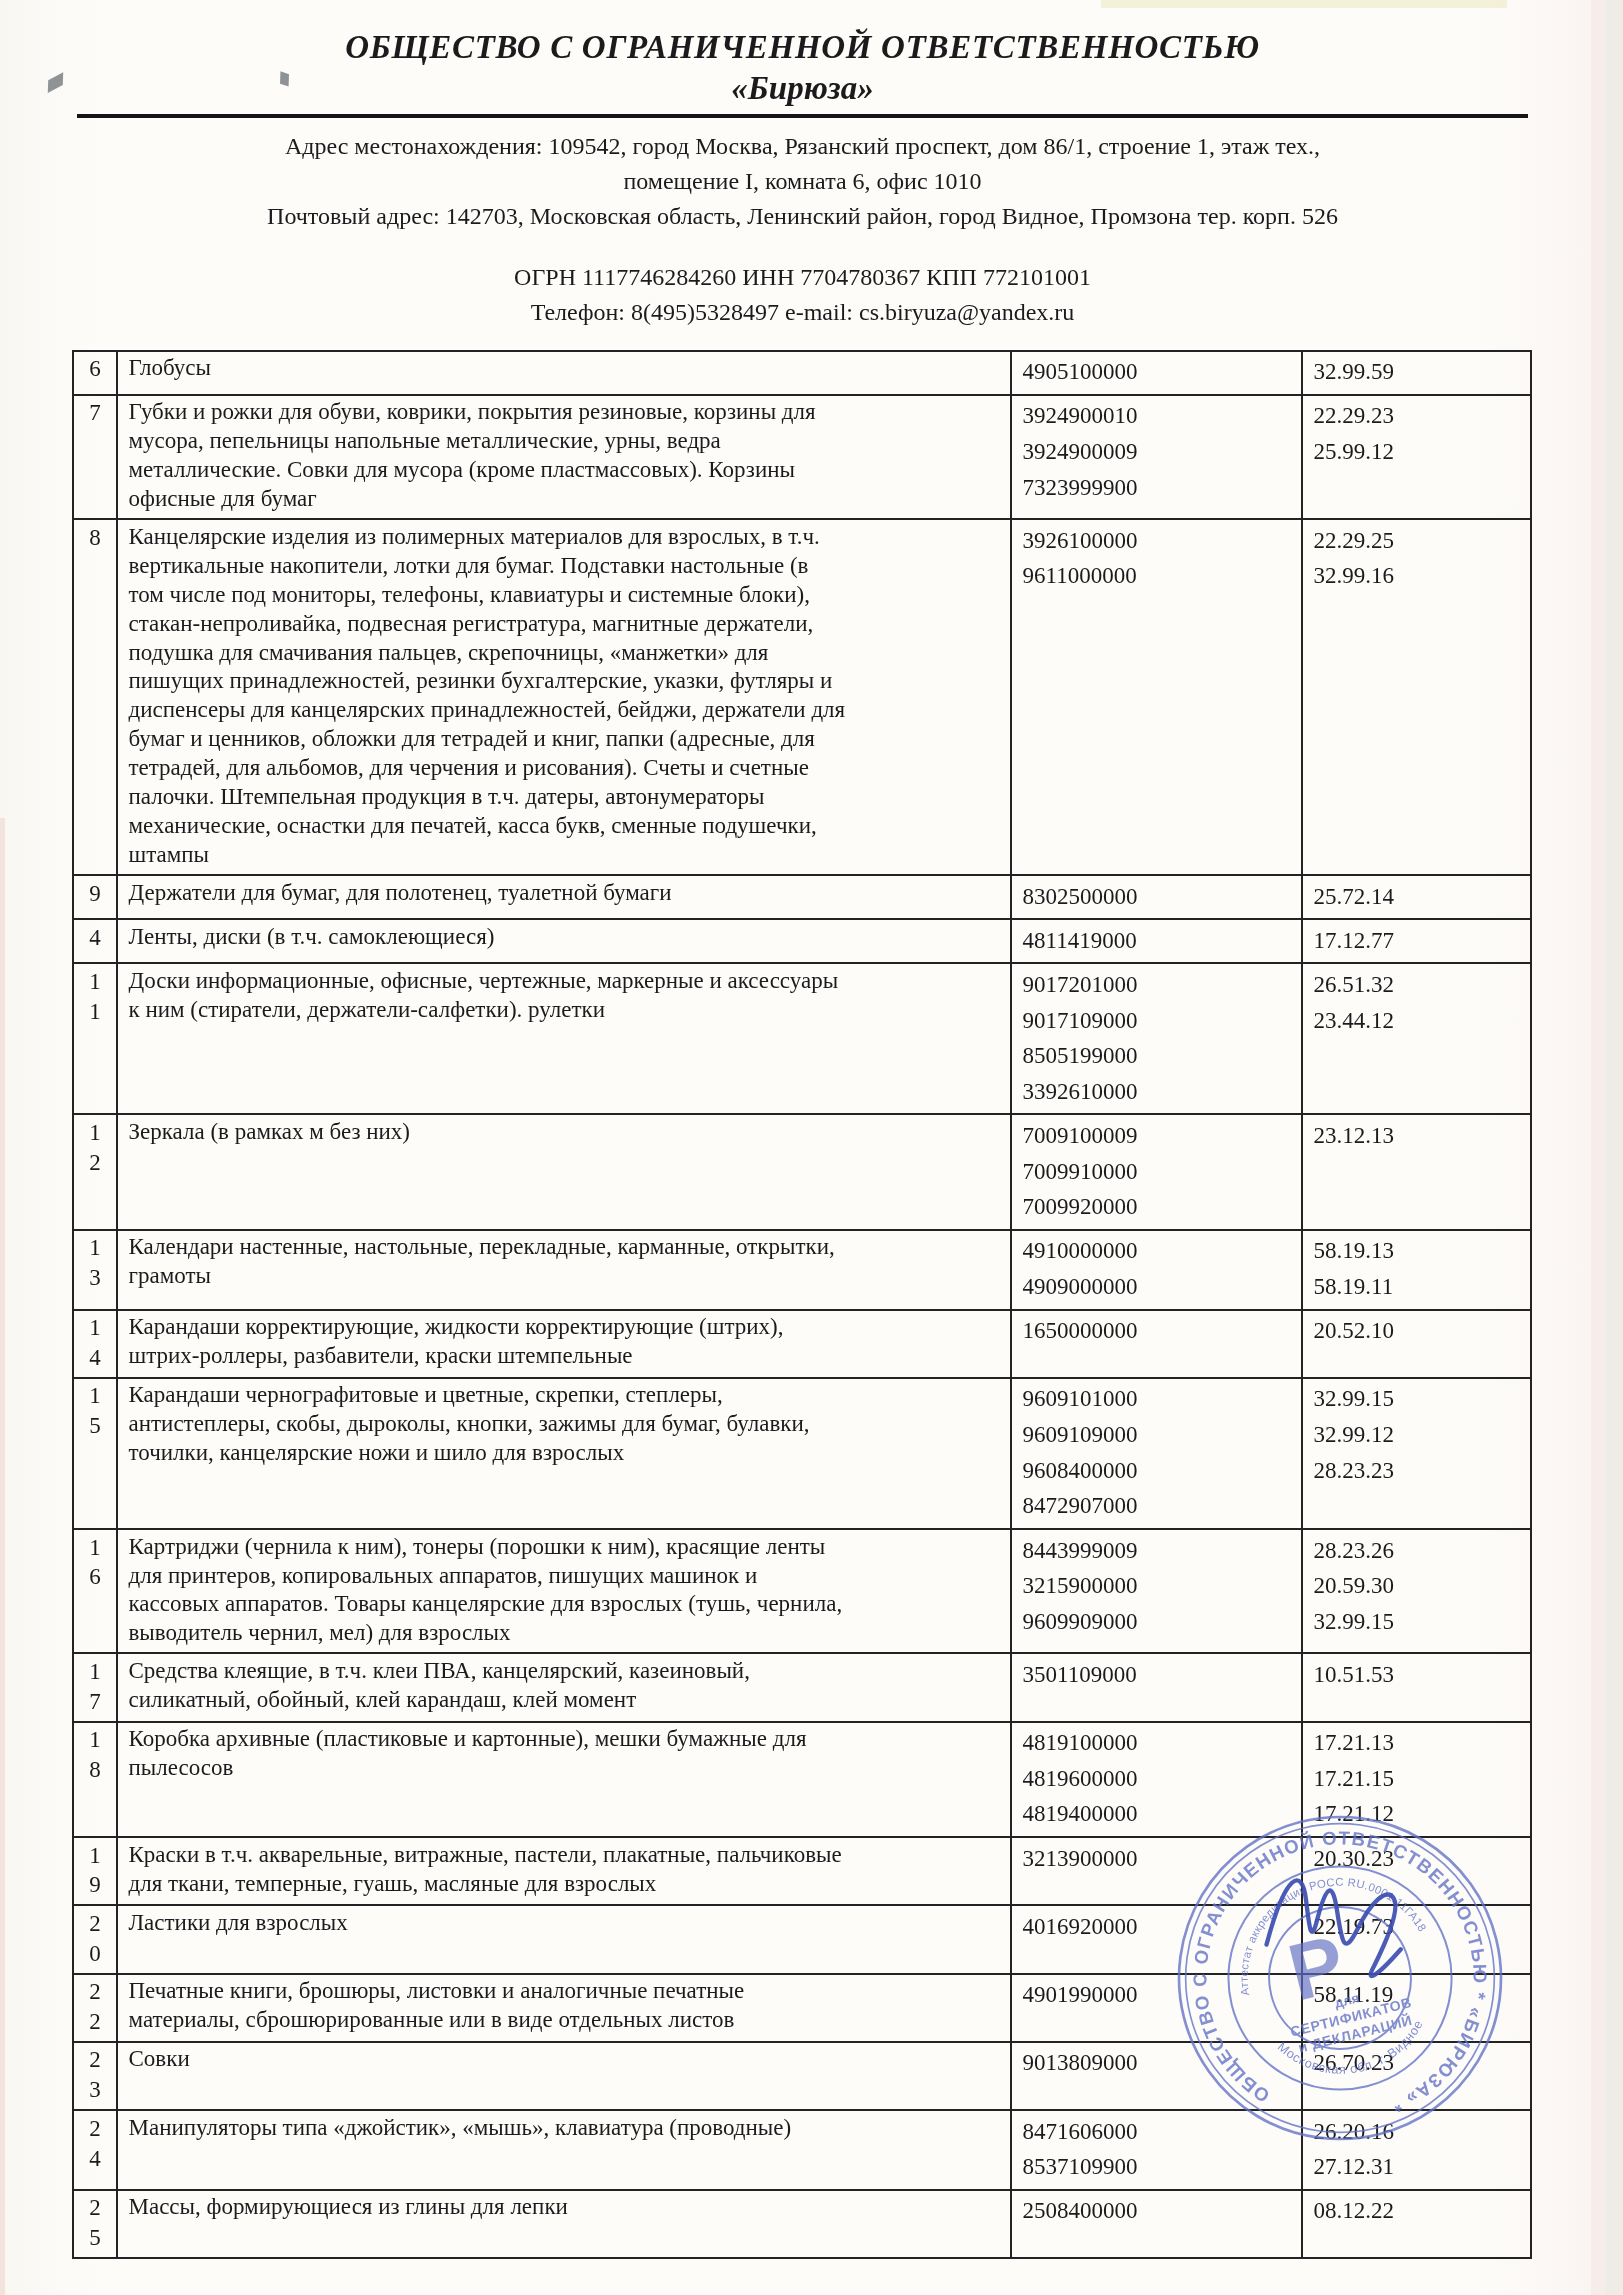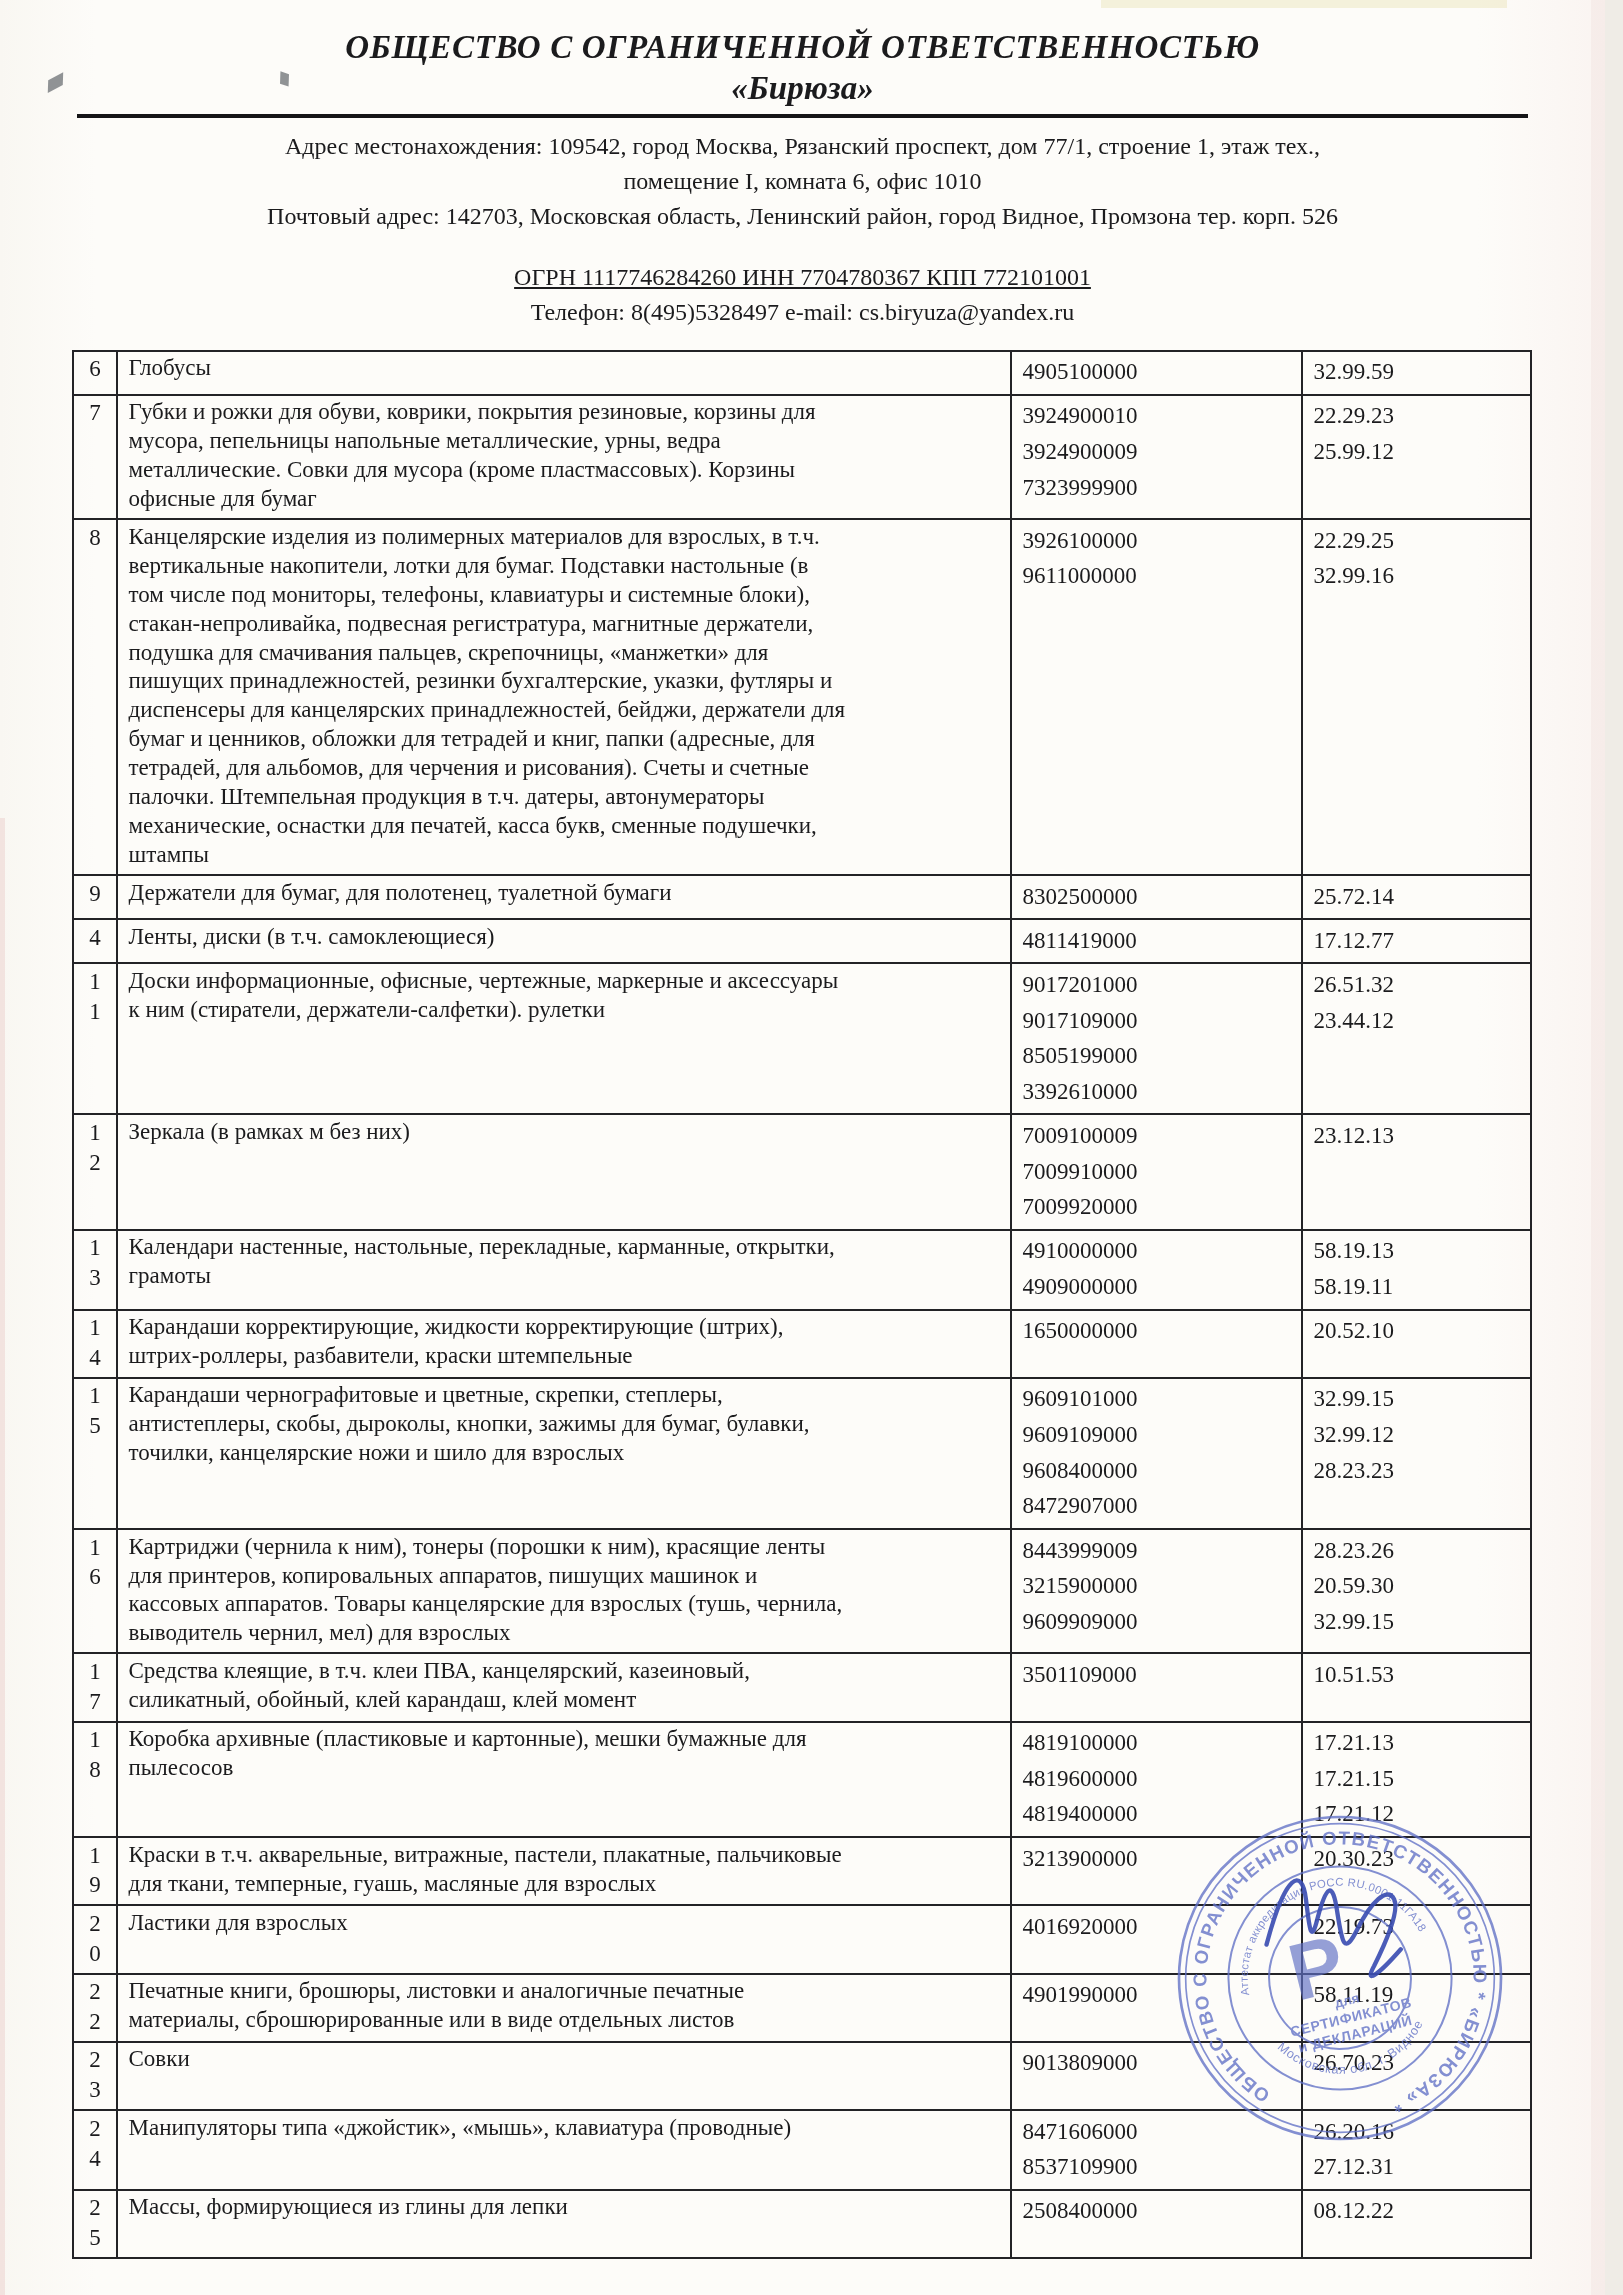--- a/index.html
+++ b/index.html
@@ -27,21 +27,21 @@
     font-size:33px;font-weight:bold;font-style:italic;letter-spacing:0.7px;line-height:1.15;
   }
   .title-2{
     font-size:33px;font-weight:bold;font-style:italic;margin-top:2.6px;line-height:1.1;
   }
   .header-rule{
     width:1451px;height:4.6px;background:#151517;margin:7.9px auto 0 auto;border:0;
   }
   .addr{font-size:24px;line-height:1.46;white-space:pre-line;}
   .addr-loc{margin-top:10.5px;}
-  .addr-reg{margin-top:26px;text-decoration:underline;}
+  .addr-reg{margin-top:26px;}
 
   
   table.goods{
     border-collapse:collapse;table-layout:fixed;
     margin:19.6px 0 0 72px;width:1459px;
   }
   table.goods td{
     border:2px solid #232326;vertical-align:top;
     font-size:23px;padding:2.6px 10.5px 3.9px 10.5px;
     white-space:pre-line;word-wrap:break-word;
@@ -68,21 +68,21 @@
   <div class="edge-left"></div>
   <div class="edge-right"></div>
   <div class="corner-tint"></div>
   <div class="artifact a1"></div>
   <div class="artifact a2"></div>
 
   <header class="letterhead">
     <div class="title-1">ОБЩЕСТВО С ОГРАНИЧЕННОЙ ОТВЕТСТВЕННОСТЬЮ</div>
     <div class="title-2">«Бирюза»</div>
     <div class="header-rule"></div>
-    <div class="addr addr-loc">Адрес местонахождения: 109542, город Москва, Рязанский проспект, дом 77/1, строение 1, этаж тех.,
+    <div class="addr addr-loc">Адрес местонахождения: 109542, город Москва, Рязанский проспект, дом 86/1, строение 1, этаж тех.,
 помещение I, комната 6, офис 1010</div>
     <div class="addr">Почтовый адрес: 142703, Московская область, Ленинский район, город Видное, Промзона тер. корп. 526</div>
     <div class="addr addr-reg">ОГРН 1117746284260 ИНН 7704780367 КПП 772101001</div>
     <div class="addr">Телефон: 8(495)5328497 e-mail: cs.biryuza@yandex.ru</div>
   </header>
 
   <table class="goods">
     <colgroup>
       <col style="width:44px">
       <col style="width:894px">

